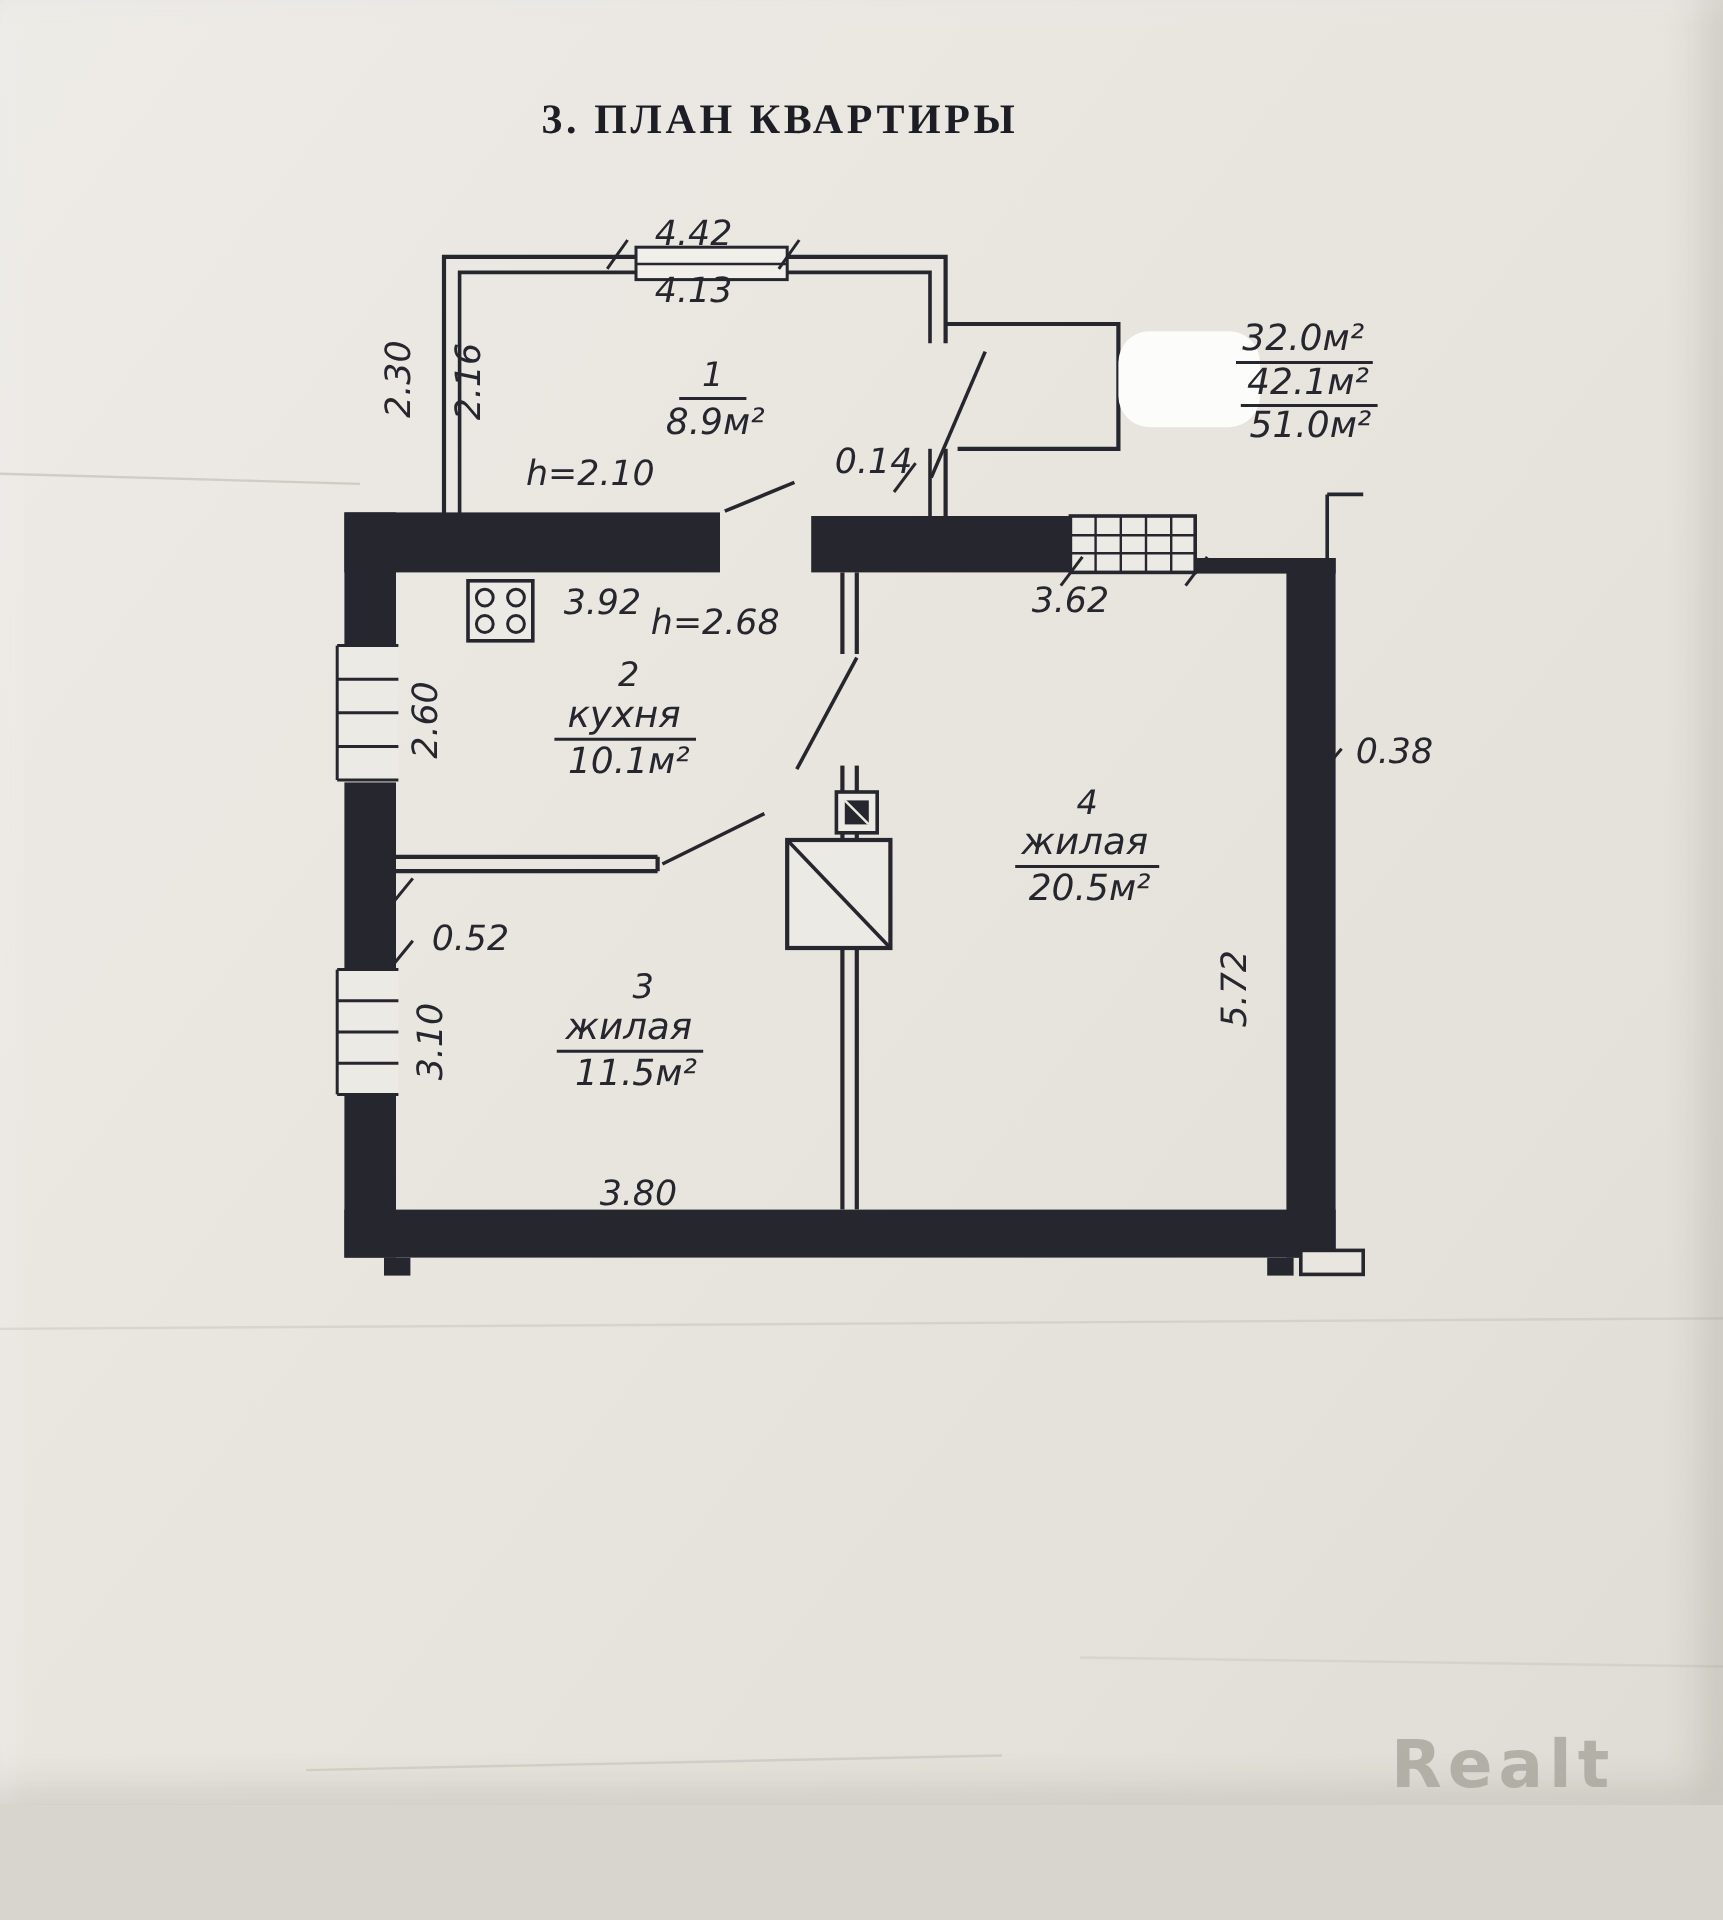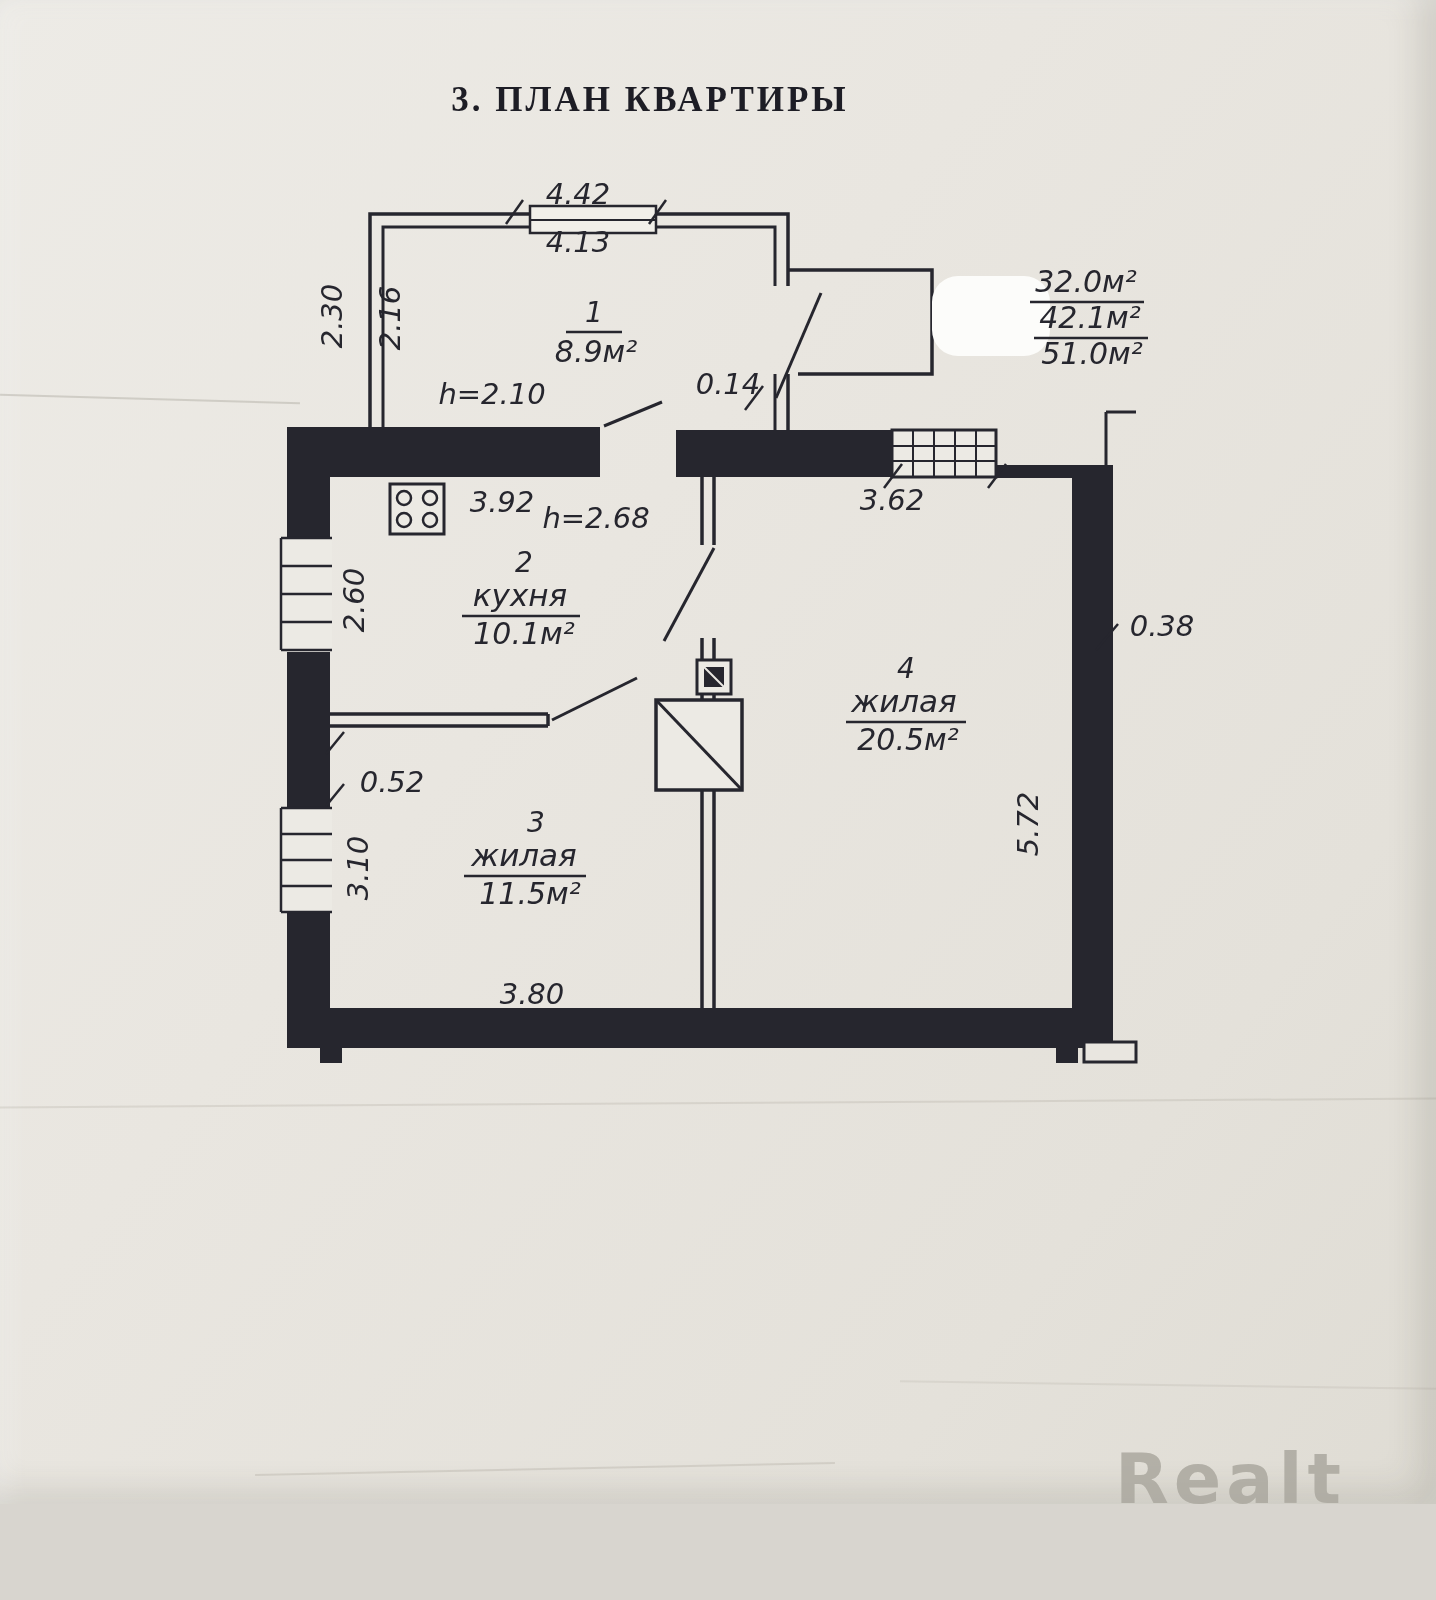--- a/index.html
+++ b/index.html
@@ -16,21 +16,21 @@
     letter-spacing:3px; color:#1d1d25;
   }
   svg.plan { position:absolute; left:0; top:0; width:1436px; height:1600px; }
   .dim  { font:italic 29px "DejaVu Sans", sans-serif; fill:#26262e; }
   .roomnum  { font:italic 28px "DejaVu Sans", sans-serif; fill:#26262e; }
   .roomname { font:italic 31px "DejaVu Sans", sans-serif; fill:#26262e; }
   .roomarea { font:italic 30px "DejaVu Sans", sans-serif; fill:#26262e; }
   .areasum  { font:italic 30px "DejaVu Sans", sans-serif; fill:#26262e; }
   .watermark {
     position:absolute; right:90px; top:1438px;
-    font-family:"DejaVu Sans", sans-serif; font-weight:800; font-size:70px;
+    font-family:"DejaVu Sans", sans-serif; font-weight:800; font-size:55px;
     letter-spacing:5px; color:#aba89f; opacity:.85;
   }
   .crease { position:absolute; background:rgba(110,104,92,.22); height:2px; }
   .crease-1 { left:0;   top:398px;  width:300px;  transform:rotate(1.6deg); }
   .crease-2 { left:0;   top:1102px; width:1436px; transform:rotate(-0.35deg); opacity:.6; }
   .crease-3 { left:255px; top:1468px; width:580px; transform:rotate(-1.2deg); opacity:.7; }
   .crease-4 { left:900px; top:1384px; width:536px; transform:rotate(0.8deg); opacity:.45; }
 </style>
 </head>
 <body>

